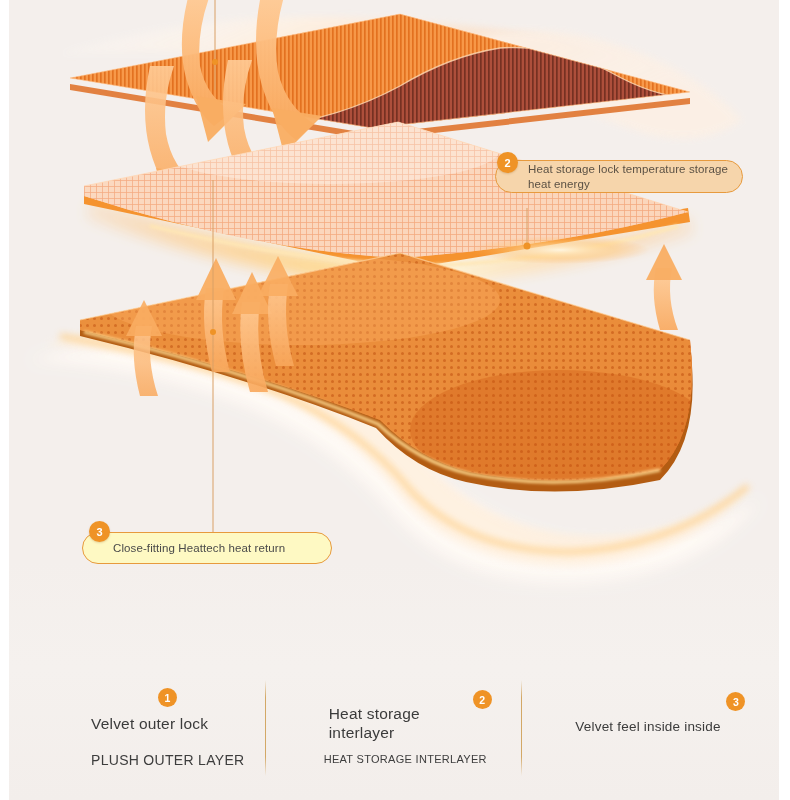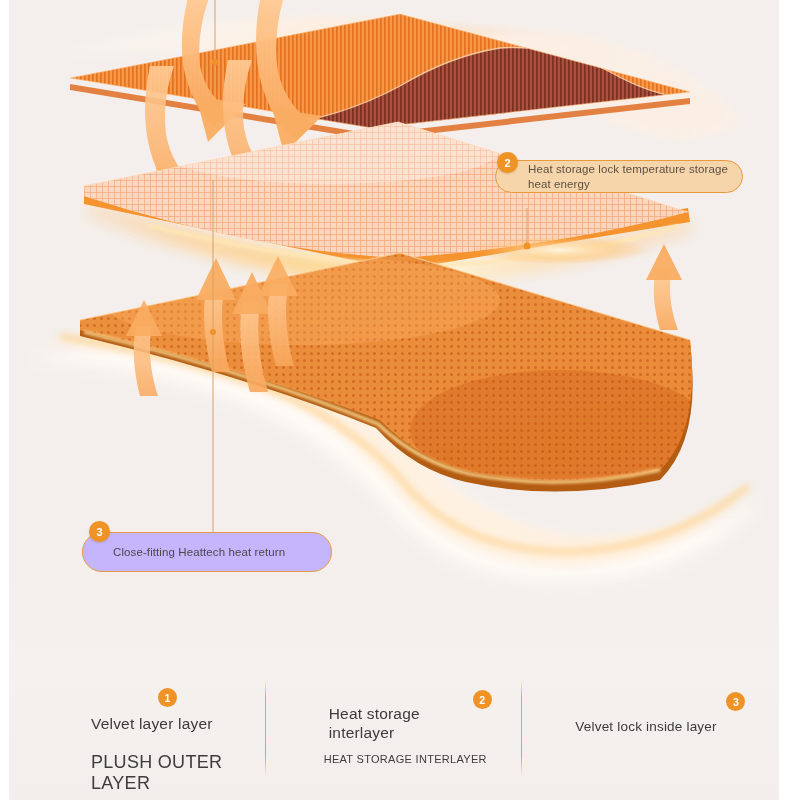--- a/index.html
+++ b/index.html
@@ -76,22 +76,22 @@
     height: 33px;
     background: #f6d5ab;
     padding: 0 14px 0 32px;
   }
   #callout2 .ctext { color: #5b5144; }
   #callout2-badge { left: 497px; top: 152px; }
   #callout3 {
     left: 82px;
     top: 532px;
     width: 250px;
-    height: 40px;
-    background: #c4b5fd;
+    height: 32px;
+    background: #fef9c3;
     padding: 0 14px 0 30px;
   }
   #callout3-badge { left: 89px; top: 521px; }
   
   .legend {
     position: absolute;
     left: 9px;
     top: 672px;
     width: 770px;
     height: 120px;
@@ -124,21 +124,21 @@
     align-items: center;
     justify-content: center;
   }
   .legend-title {
     font-size: 15.5px;
     color: #3b3b3b;
     line-height: 19px;
     letter-spacing: .2px;
   }
   .legend-sub {
-    font-size: 18px;
+    font-size: 14px;
     color: #3d3d3d;
     letter-spacing: .3px;
   }
   
   #legend-col-1 .legend-badge { left: 149px; top: 16px; }
   #legend-col-1 .legend-title { position: absolute; left: 82px; top: 42px; }
   #legend-col-1 .legend-sub   { position: absolute; left: 82px; top: 80px; }
   #legend-col-2 .legend-badge { left: 207px; top: 18px; }
   #legend-col-2 .legend-title { position: absolute; left: 63px; top: 32px; width: 130px; }
   #legend-col-2 .legend-sub   { position: absolute; left: 58px; top: 81px; font-size: 11px; }
@@ -371,31 +371,31 @@
 
   <div class="callout" id="callout3">
     <div class="ctext">Close-fitting Heattech heat return</div>
   </div>
   <div class="callout-badge" id="callout3-badge">3</div>
 
   <div class="legend">
 
     <div class="legend-col" id="legend-col-1">
       <div class="legend-badge">1</div>
-      <div class="legend-title">Velvet layer layer</div>
+      <div class="legend-title">Velvet outer lock</div>
       <div class="legend-sub">PLUSH OUTER LAYER</div>
       <div class="legend-divider" style="right:0;"></div>
     </div>
 
     <div class="legend-col" id="legend-col-2">
       <div class="legend-badge">2</div>
       <div class="legend-title">Heat storage interlayer</div>
       <div class="legend-sub">HEAT STORAGE INTERLAYER</div>
       <div class="legend-divider" style="right:0;"></div>
     </div>
 
     <div class="legend-col" id="legend-col-3">
       <div class="legend-badge">3</div>
-      <div class="legend-title">Velvet lock inside layer</div>
+      <div class="legend-title">Velvet feel inside inside</div>
     </div>
 
   </div>
 </div>
 
 </body></html>

